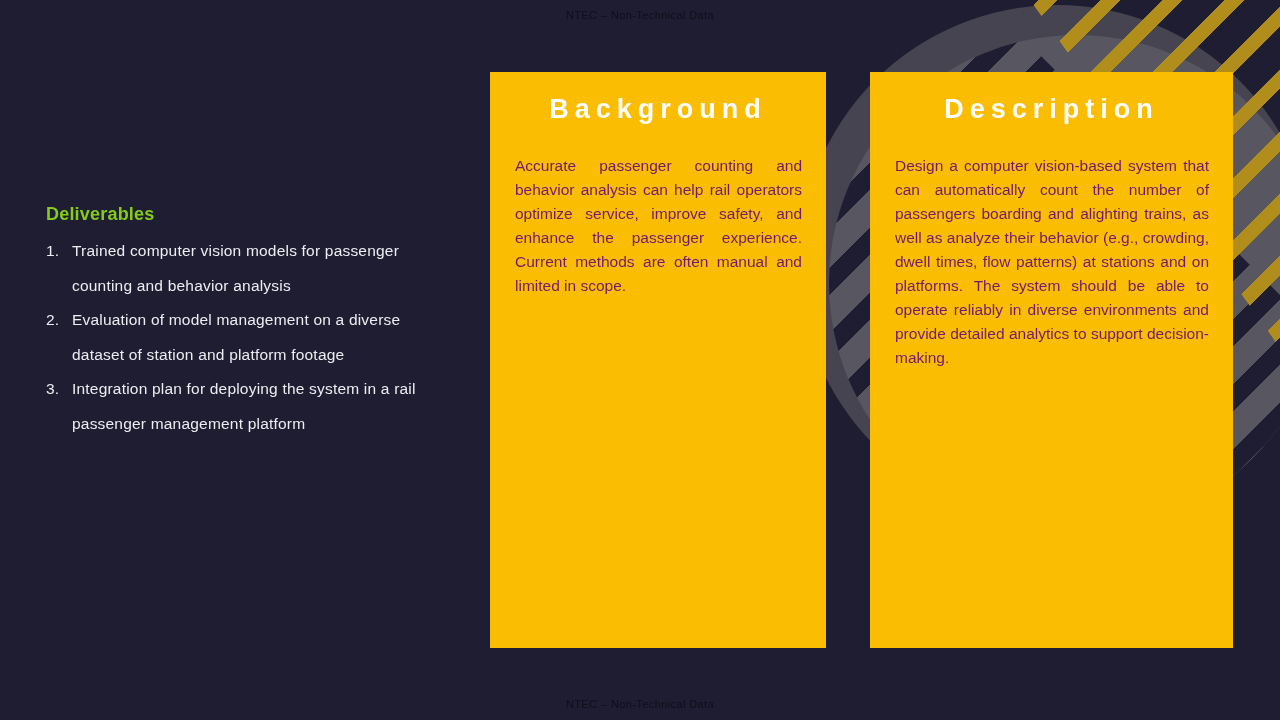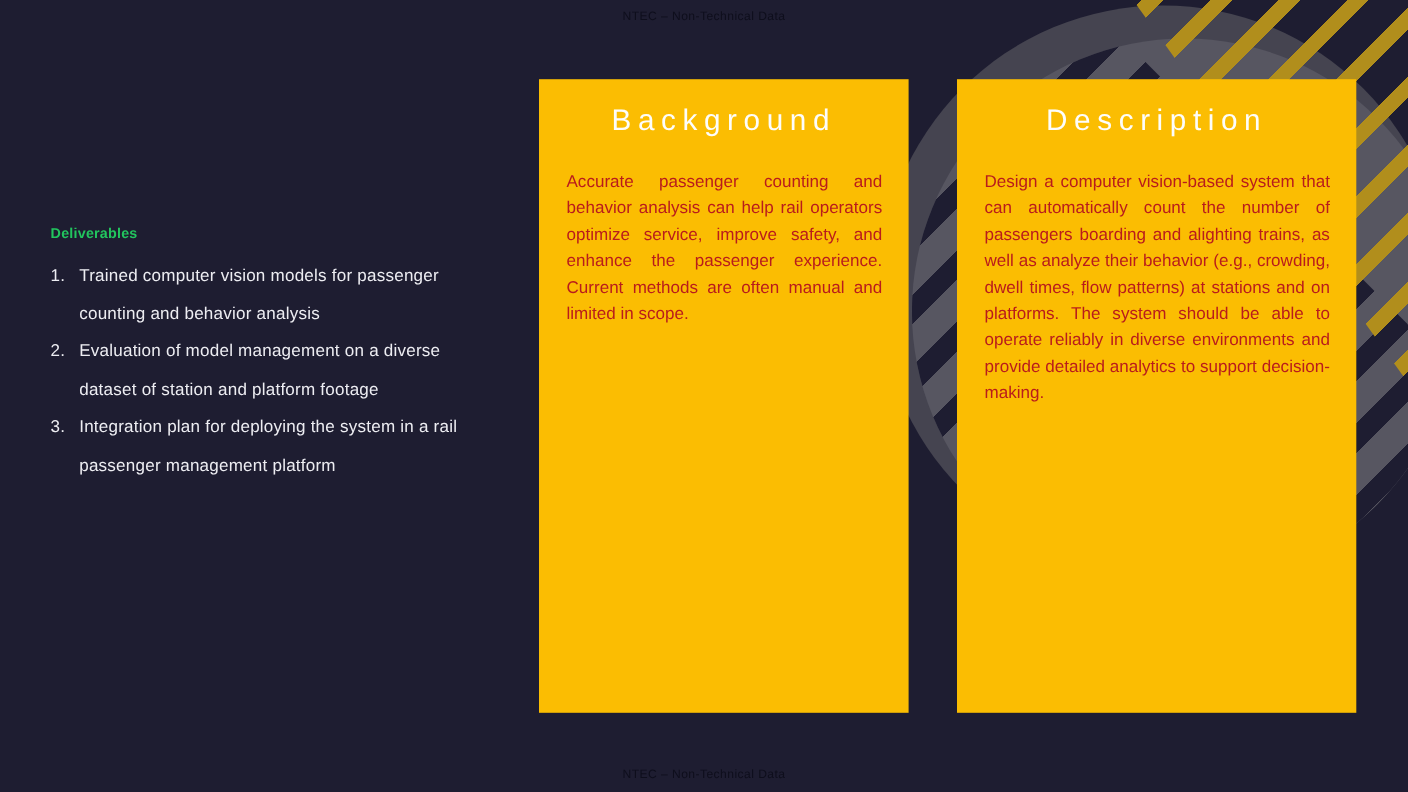--- a/index.html
+++ b/index.html
@@ -37,43 +37,43 @@
   .classification.top{top:9px;}
   .classification.bottom{top:698px;}
   
   .slide-title{
     position:absolute;left:43px;top:80px;width:420px;
     text-align:center;color:#E9A720;
     font-size:21.5px;line-height:32px;font-weight:400;
   }
   .deliverables-heading{
     position:absolute;left:46px;top:204px;
-    color:#22c55e;font-size:13px;font-weight:bold;letter-spacing:.2px;
+    color:#84cc16;font-size:18px;font-weight:bold;letter-spacing:.2px;
   }
   .deliverables-list{
     position:absolute;left:46px;top:234px;width:400px;
     color:#EDEDF2;font-size:15.5px;line-height:34.5px;letter-spacing:.2px;
   }
   .deliverable{display:flex;}
   .deliverable .num{width:26px;flex:0 0 26px;}
   .deliverable .txt{width:360px;flex:0 0 360px;}
   
   .card{
     position:absolute;top:72px;height:576px;background:#FBBD02;
     box-sizing:border-box;
   }
   .card.background{left:490px;width:336px;}
   .card.description{left:870px;width:363px;}
   .card-title{
     margin-top:22px;text-align:center;
-    color:#FDFDFB;font-size:27px;font-weight:400;letter-spacing:6px;
+    color:#FDFDFB;font-size:27px;font-weight:700;letter-spacing:6px;
   }
   .card-body{
     margin:29px 24px 0 25px;
-    color:#b91c1c;font-size:15.5px;line-height:24px;
+    color:#701a75;font-size:15.5px;line-height:24px;
     text-align:justify;
   }
 </style>
 </head>
 <body>
 
 <div class="slide">
 
   <div class="circle-dark"></div>
   <div class="circle-light">

